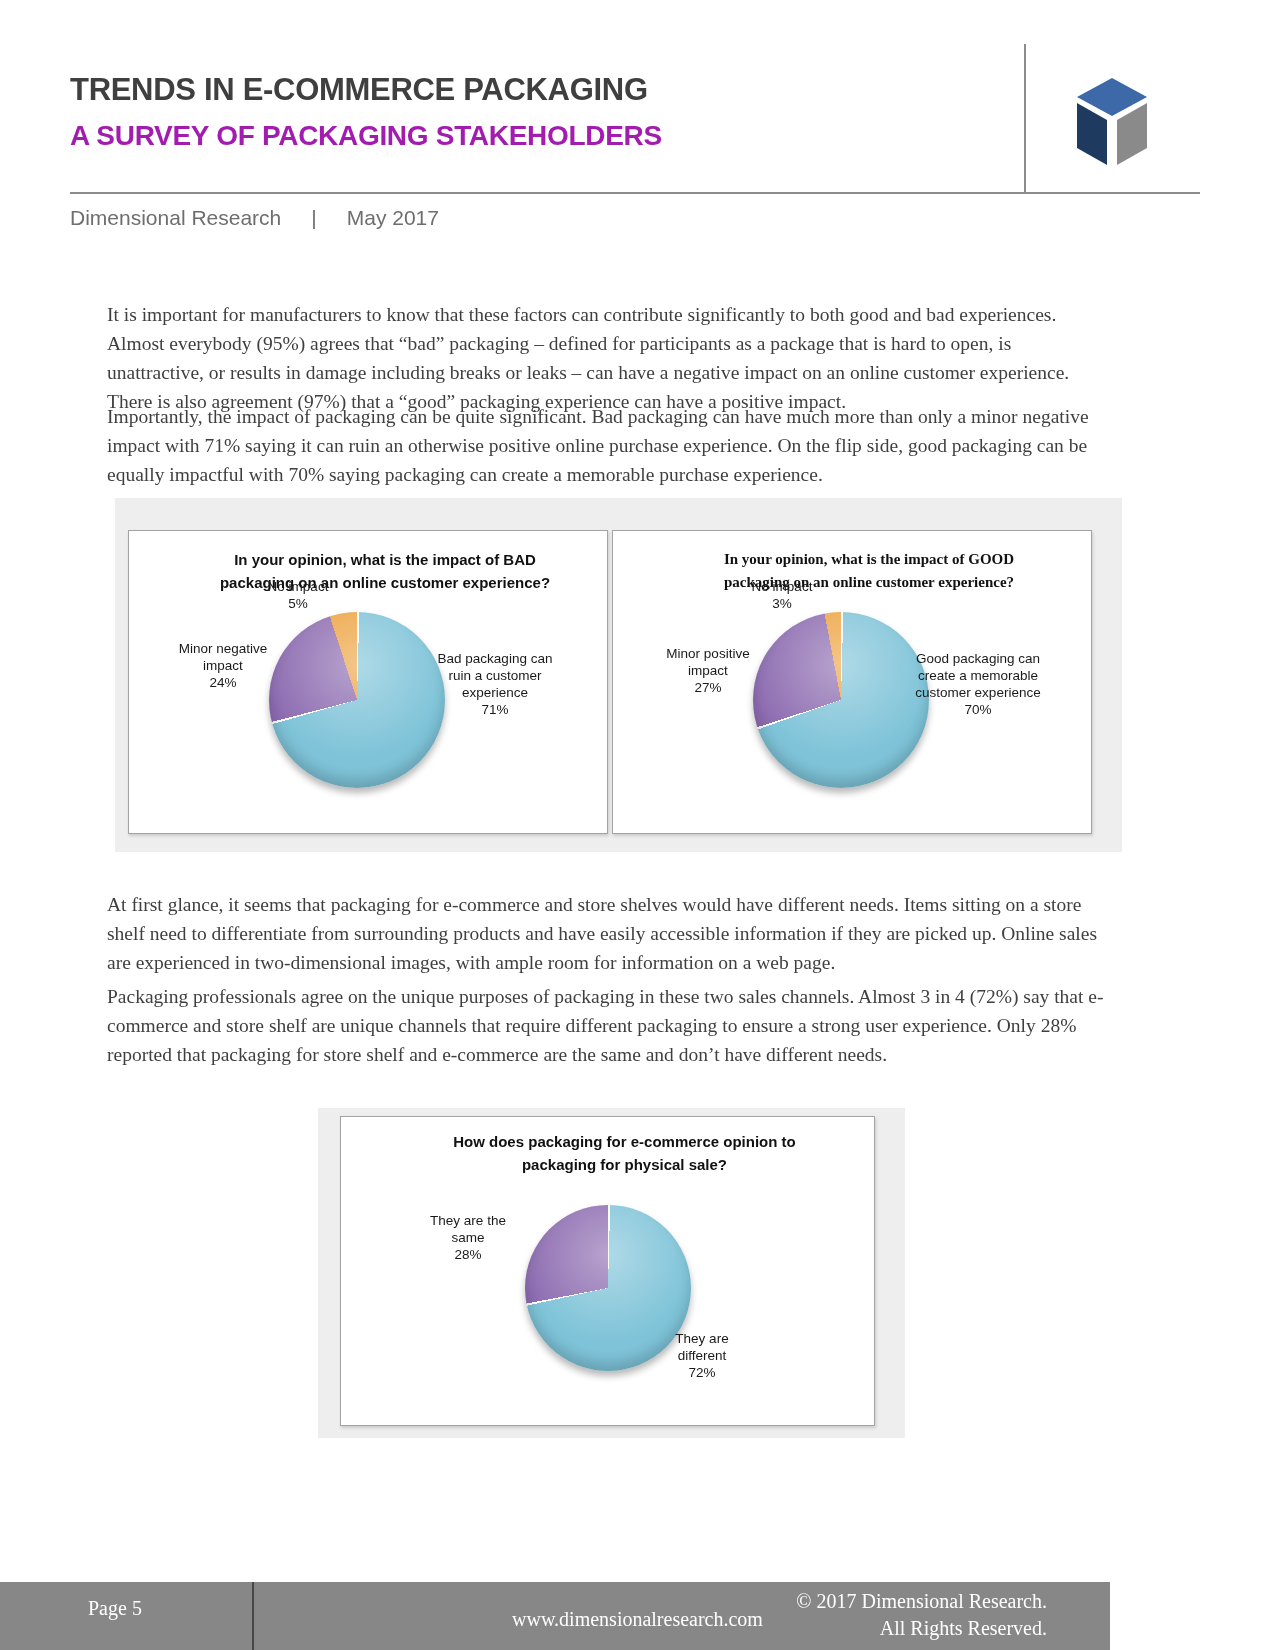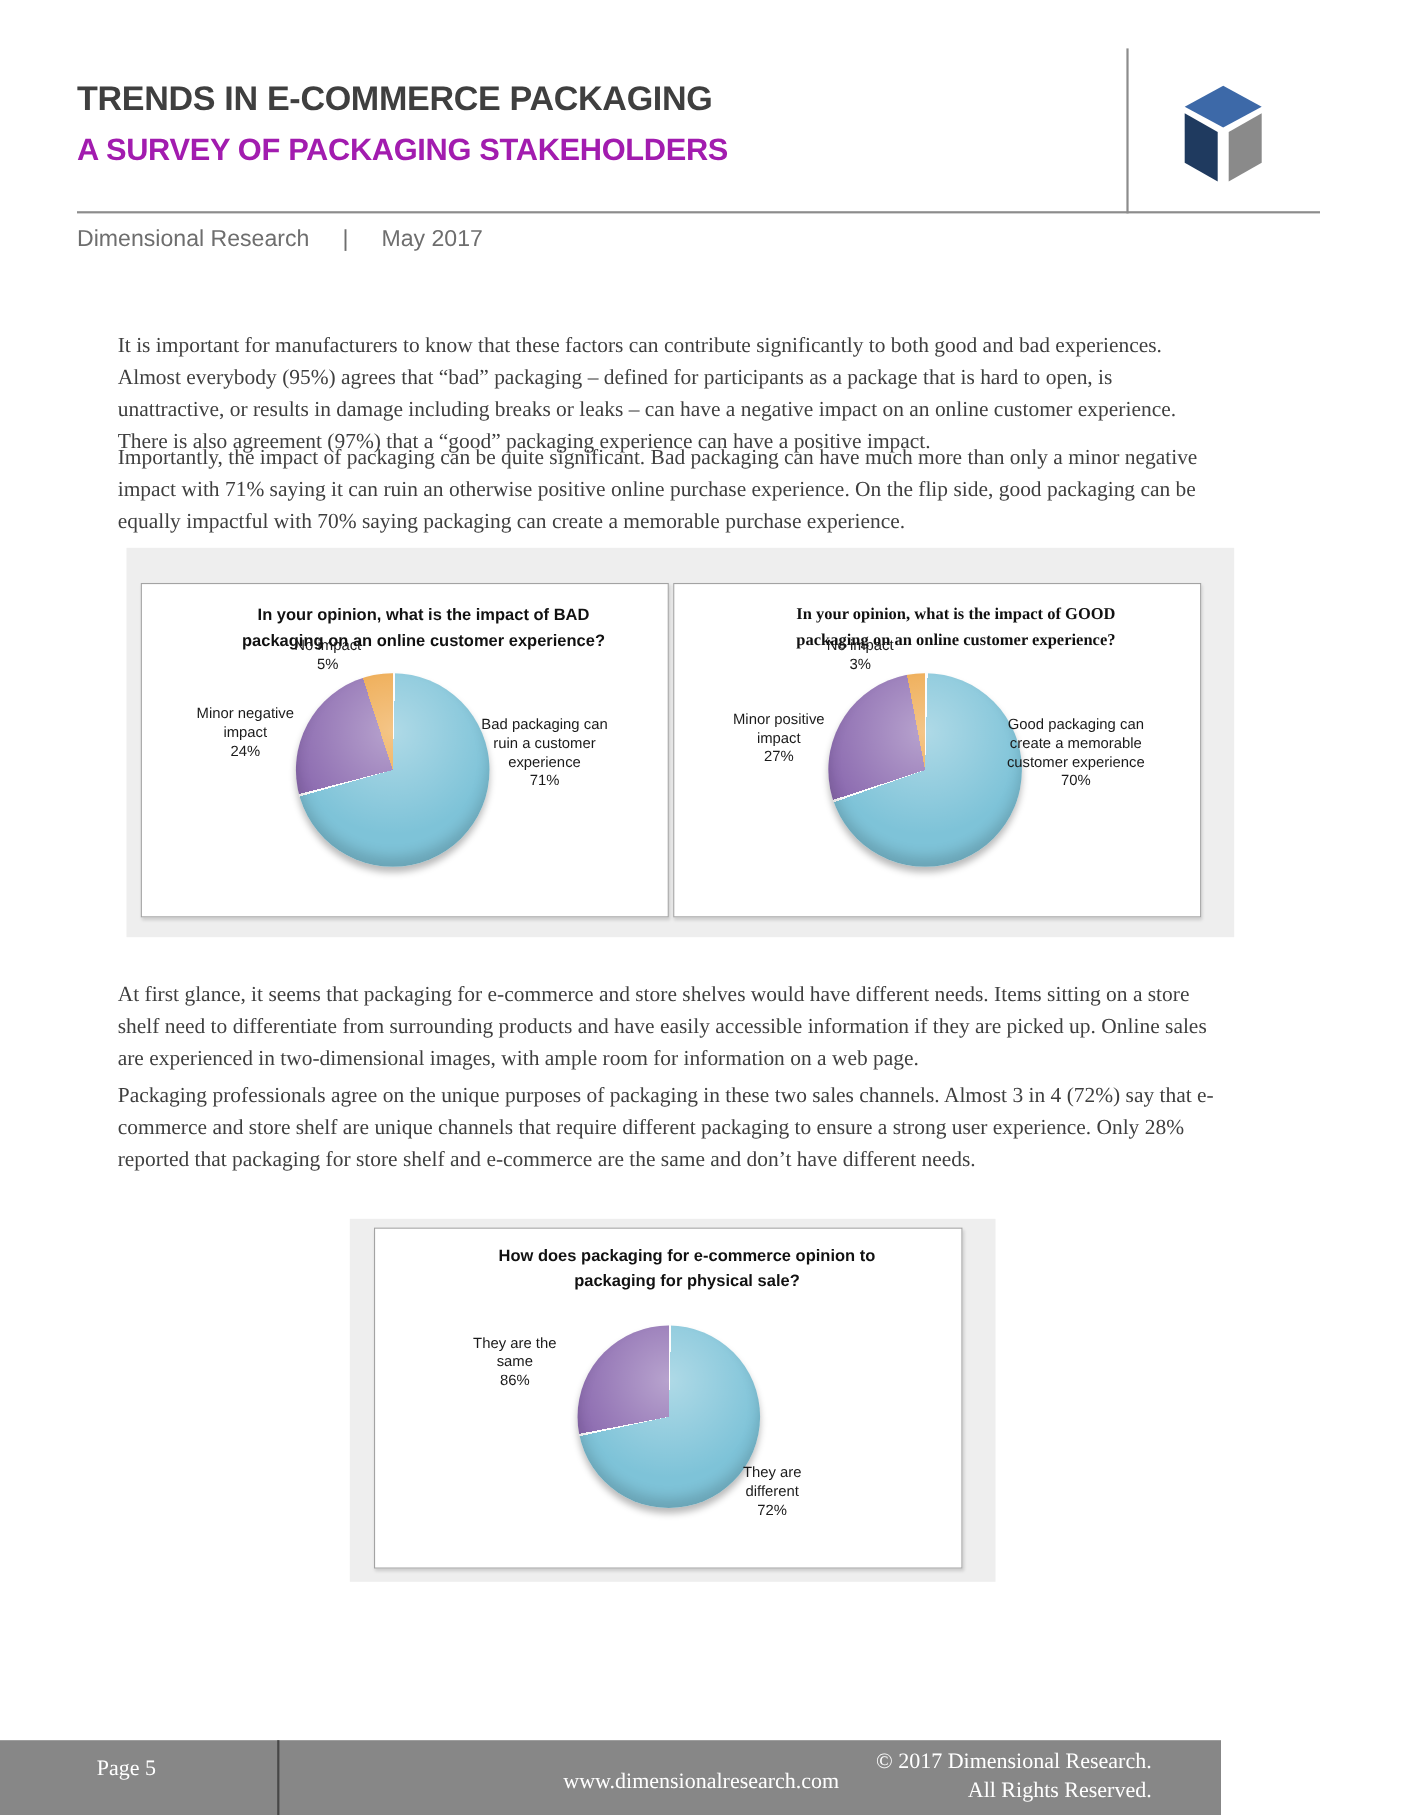--- a/index.html
+++ b/index.html
@@ -112,21 +112,21 @@
   <p class="body-par p3">At first glance, it seems that packaging for e-commerce and store shelves would have different needs. Items sitting on a store shelf need to differentiate from surrounding products and have easily accessible information if they are picked up. Online sales are experienced in two-dimensional images, with ample room for information on a web page.</p>
   <p class="body-par p4">Packaging professionals agree on the unique purposes of packaging in these two sales channels. Almost 3 in 4 (72%) say that e-commerce and store shelf are unique channels that require different packaging to ensure a strong user experience. Only 28% reported that packaging for store shelf and e-commerce are the same and don’t have different needs.</p>
 
   <div class="band band3"></div>
   <div class="chart-box box3"></div>
   <div class="chart-title title3">How does packaging for e-commerce opinion to
 packaging for physical sale?</div>
   <div class="pie pie3" style="background: conic-gradient(rgb(253, 253, 253) 0deg, rgb(253, 253, 253) 1.5deg, rgb(126, 195, 216) 1.5deg, rgb(126, 195, 216) 257.7deg, rgb(253, 253, 253) 257.7deg, rgb(253, 253, 253) 259.2deg, rgb(140, 107, 176) 259.2deg, rgb(140, 107, 176) 360deg);"></div>
   <div class="callout c3a">They are the
 same
-86%</div>
+28%</div>
   <div class="callout c3b">They are
 different
 72%</div>
 
   <div class="footer">
     <div class="footer-divider"></div>
     <div class="footer-page">Page 5</div>
     <div class="footer-site">www.dimensionalresearch.com</div>
     <div class="footer-copy">© 2017 Dimensional Research.
 All Rights Reserved.</div>

